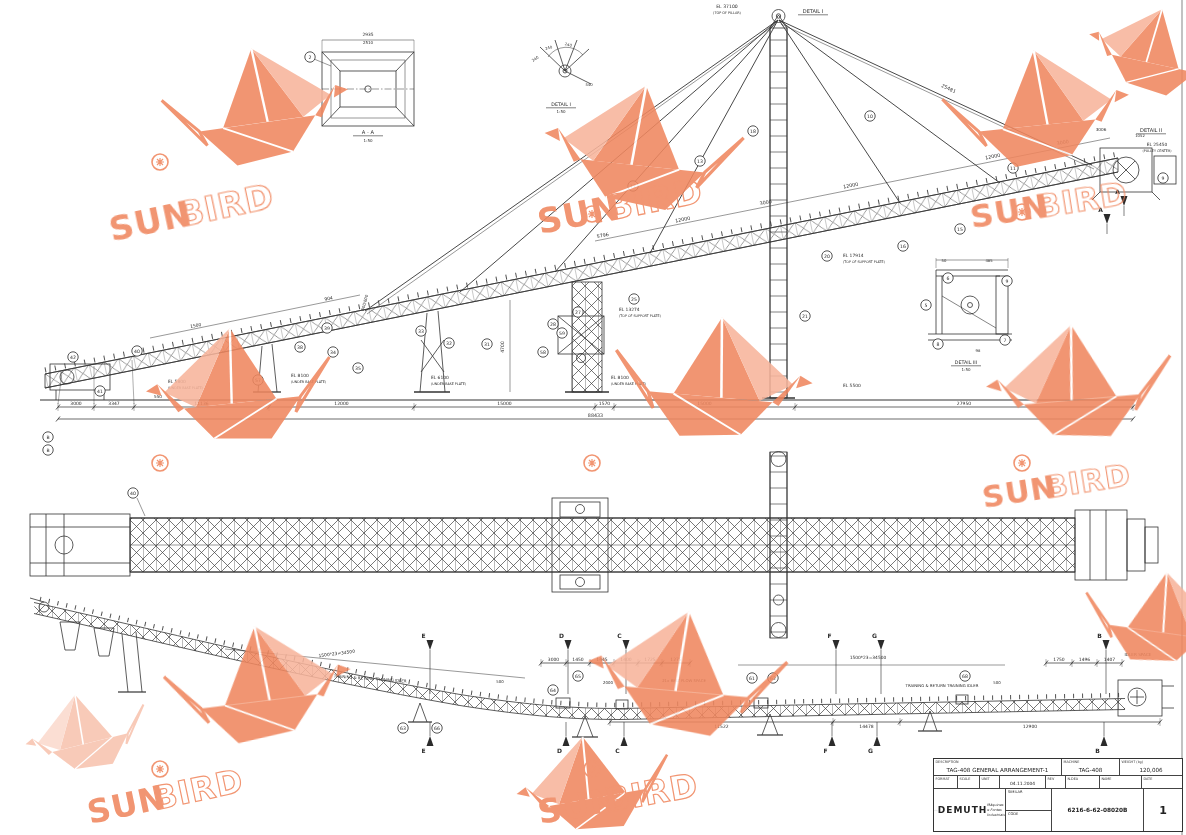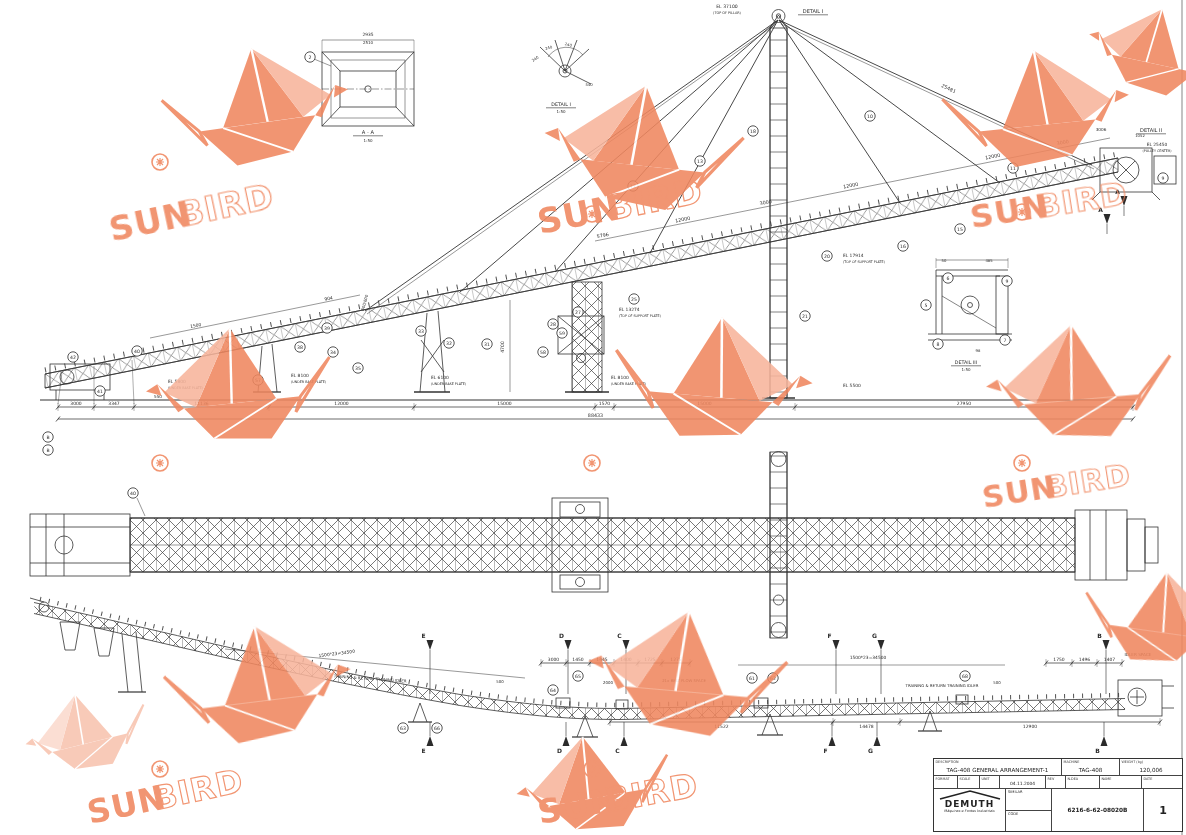--- a/index.html
+++ b/index.html
@@ -14,22 +14,22 @@
   .tb-row{display:flex;border-bottom:0.8px solid #444;box-sizing:border-box;}
   .tb-cell{border-right:0.8px solid #444;position:relative;display:flex;align-items:flex-end;
     justify-content:center;box-sizing:border-box;overflow:hidden;}
   .tb-cell:last-child{border-right:none;}
   .tb-label{position:absolute;top:0.5px;left:1.5px;font-size:3.4px;line-height:4px;color:#333;white-space:nowrap;}
   .tb-value{font-size:5.6px;line-height:7px;padding-bottom:1px;white-space:nowrap;}
   .tb-row1{height:17px;}
   .tb-row2{height:13px;}
   .tb-row2 .tb-value{font-size:4.4px;}
   .tb-row3{flex:1;border-bottom:none;}
-  .tb-logo{width:72px;border-right:0.8px solid #444;display:flex;flex-direction:column;
-    align-items:center;box-sizing:border-box;}
+  .tb-logo{width:72px;border-right:0.8px solid #444;display:flex;flex-direction:row;
+    align-items:center;justify-content:center;box-sizing:border-box;}
   .tb-demuth{font-size:9px;font-weight:bold;letter-spacing:1px;line-height:9px;}
   .tb-sub{font-size:3.4px;font-style:italic;line-height:5px;}
   .tb-simcol{width:46px;border-right:0.8px solid #444;display:flex;flex-direction:column;box-sizing:border-box;}
   .tb-simcol>div{flex:1;border-bottom:0.8px solid #444;font-size:3.6px;padding:1px 2px;box-sizing:border-box;}
   .tb-simcol>div:last-child{border-bottom:none;}
   .tb-dwg{width:92px;border-right:0.8px solid #444;display:flex;align-items:center;
     justify-content:center;font-size:5.8px;font-weight:bold;box-sizing:border-box;}
   .tb-rev{flex:1;display:flex;align-items:center;justify-content:center;
     font-size:11px;font-weight:bold;}
 </style>

